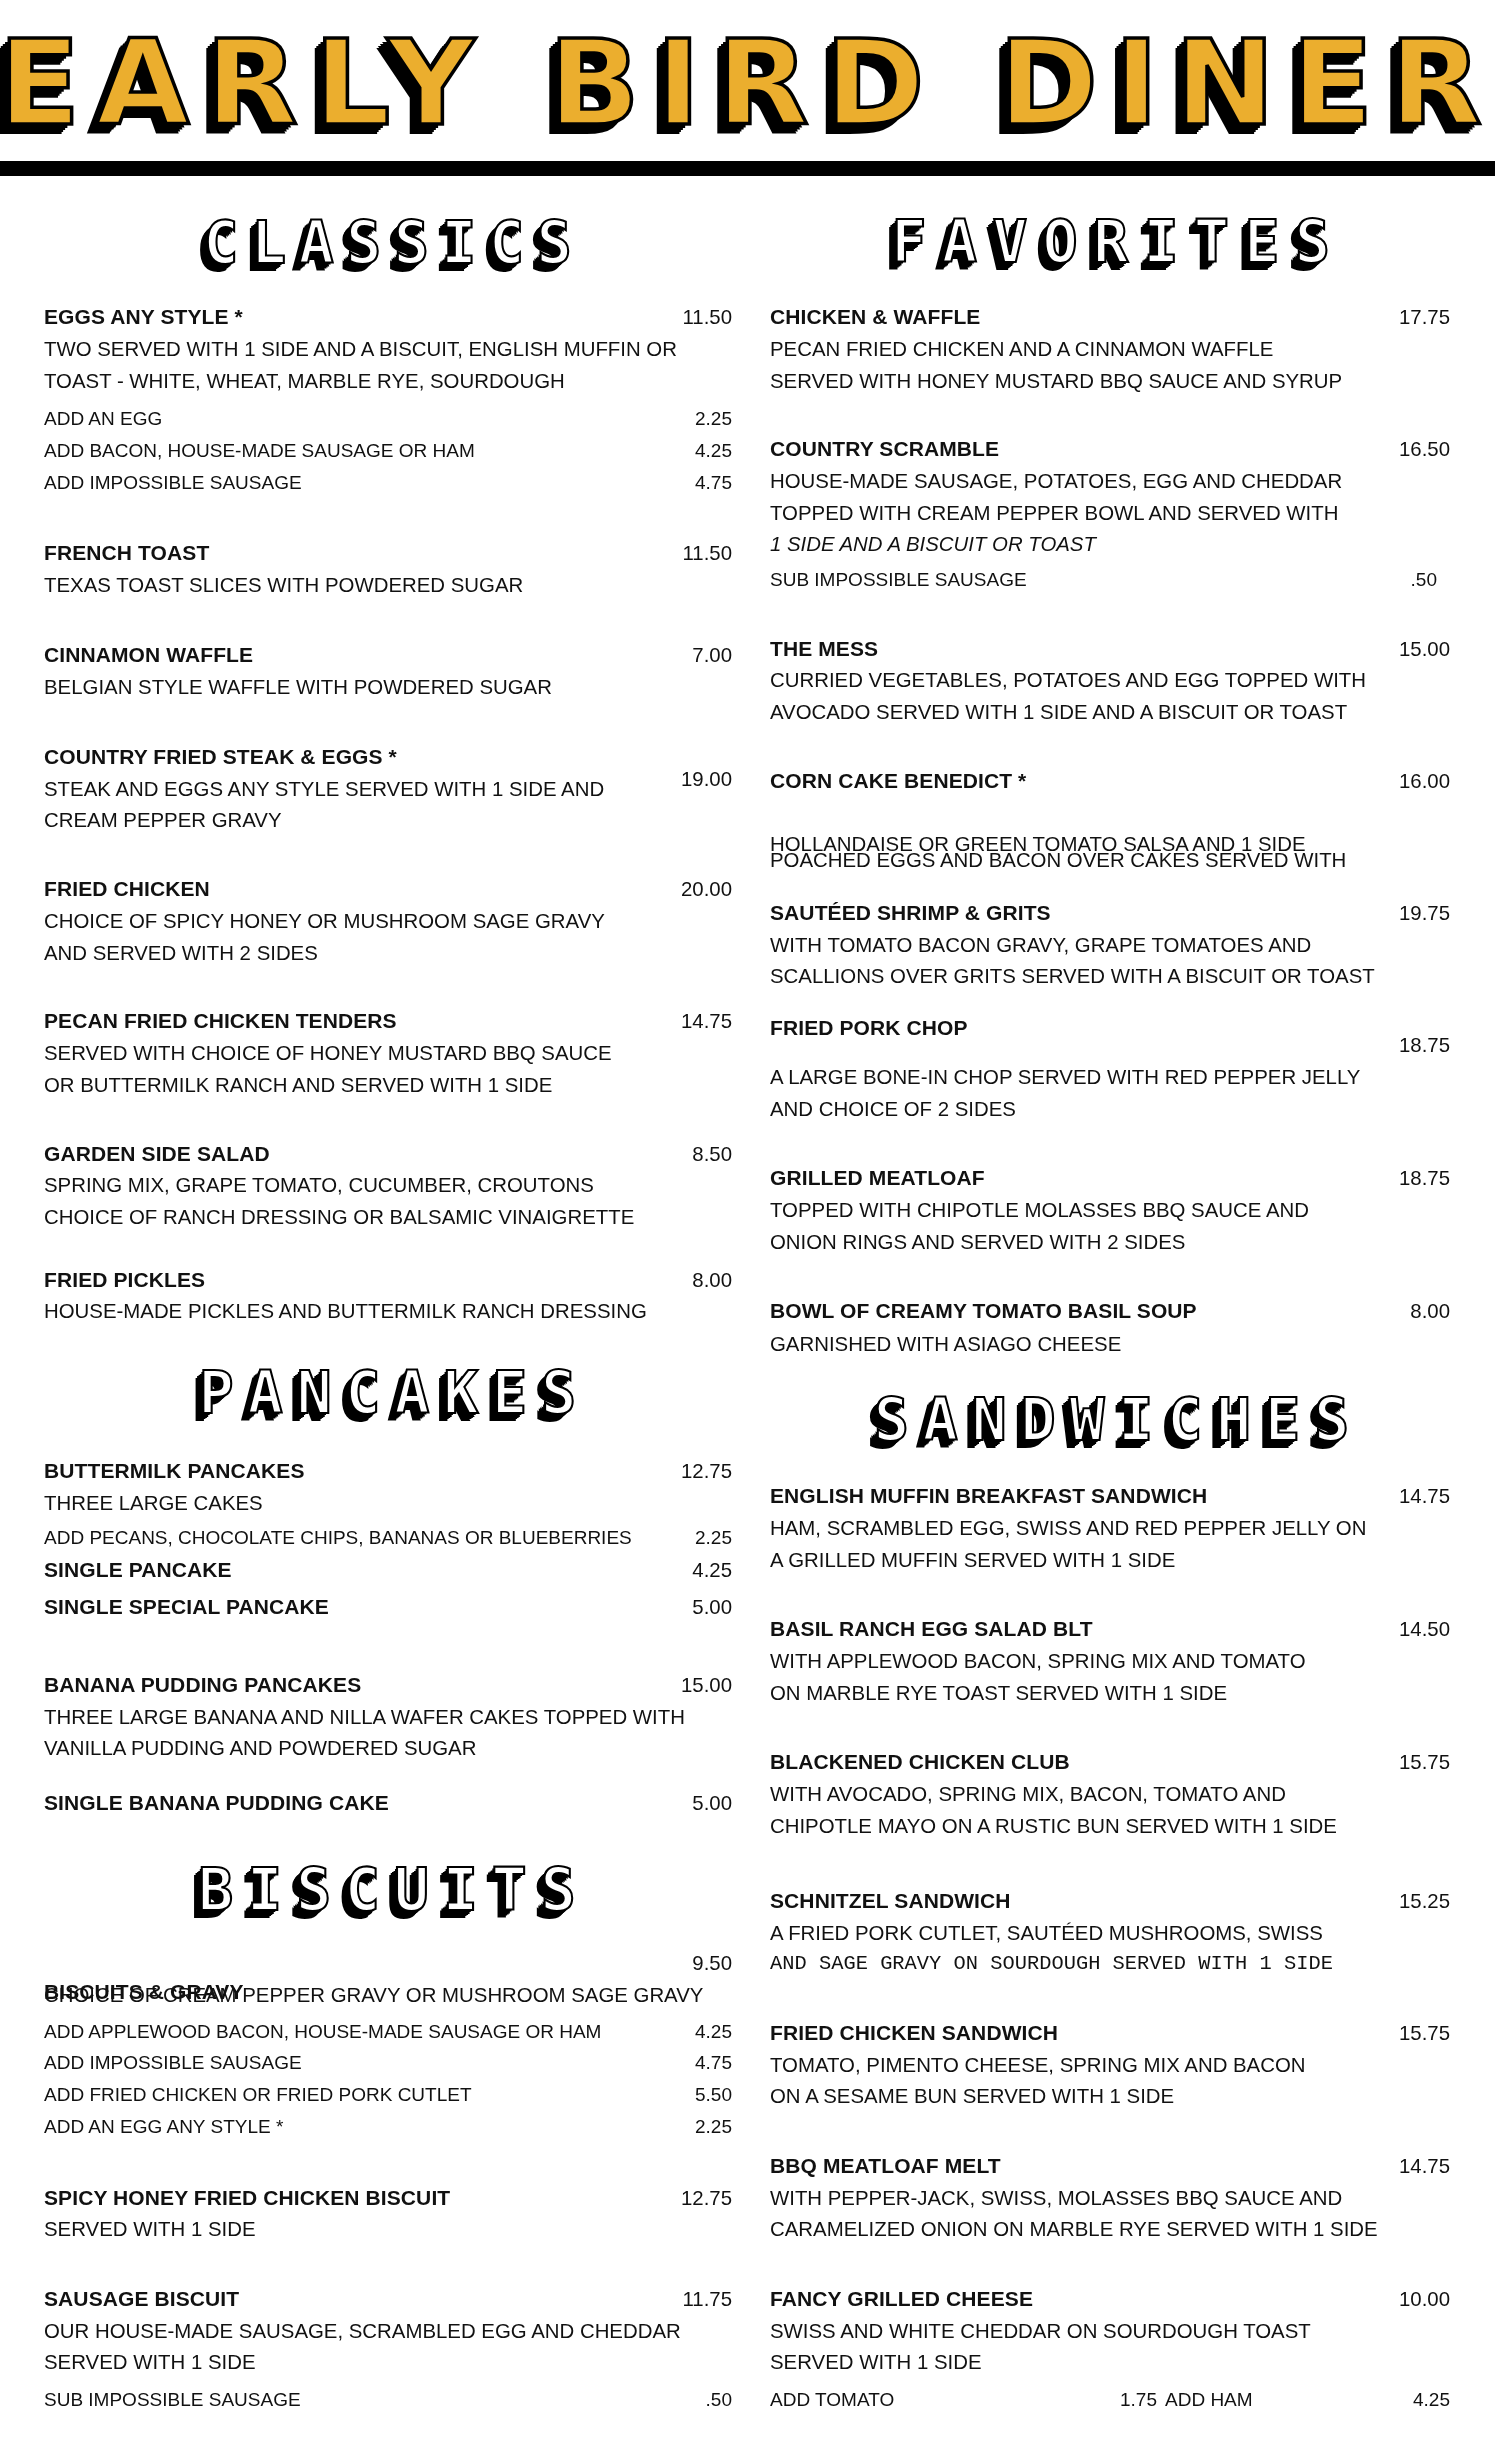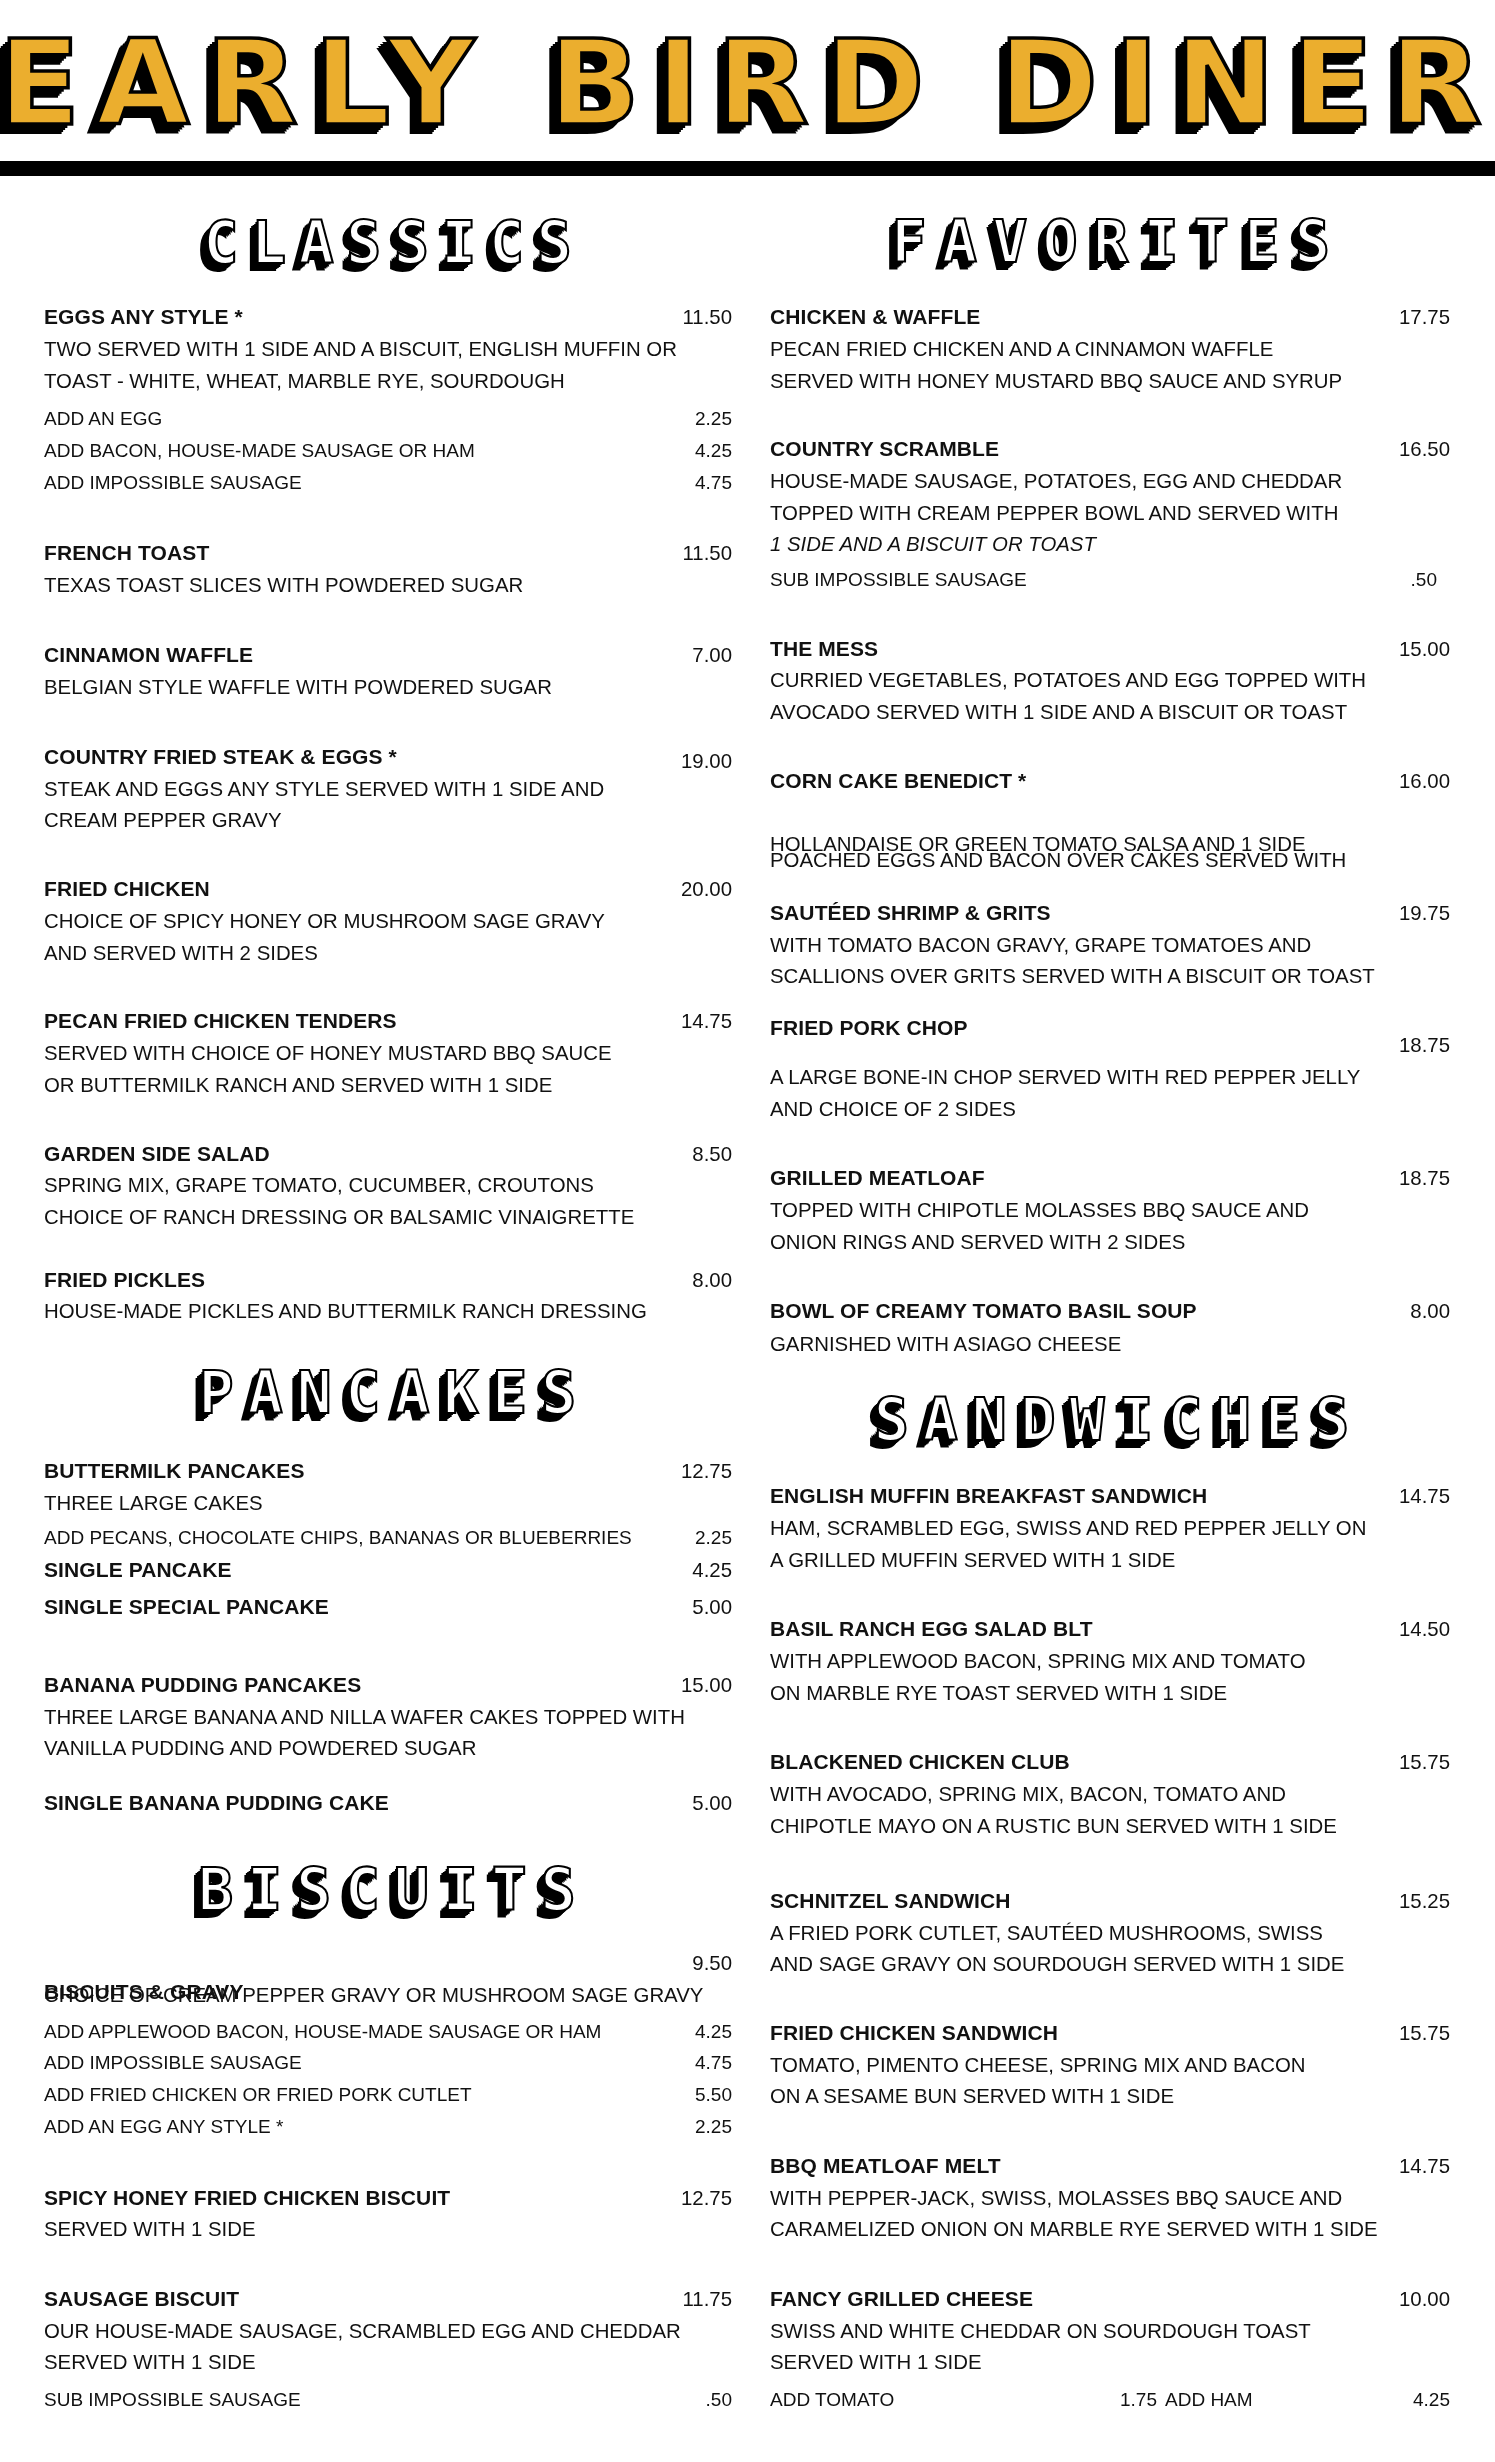--- a/index.html
+++ b/index.html
@@ -50,21 +50,21 @@
 
   <div class="line name" style="top:539px;">FRENCH TOAST</div>
   <div class="price" style="top:539px;">11.50</div>
   <div class="line desc" style="top:571px;">TEXAS TOAST SLICES WITH POWDERED SUGAR</div>
 
   <div class="line name" style="top:641px;">CINNAMON WAFFLE</div>
   <div class="price" style="top:641px;">7.00</div>
   <div class="line desc" style="top:673px;">BELGIAN STYLE WAFFLE WITH POWDERED SUGAR</div>
 
   <div class="line name" style="top:743px;">COUNTRY FRIED STEAK &amp; EGGS *</div>
-  <div class="price" style="top:747px;">19.00</div>
+  <div class="price" style="top:765px;">19.00</div>
   <div class="line desc" style="top:775px;">STEAK AND EGGS ANY STYLE SERVED WITH 1 SIDE AND</div>
   <div class="line desc" style="top:806px;text-align:center;">CREAM PEPPER GRAVY</div>
 
   <div class="line name" style="top:875px;">FRIED CHICKEN</div>
   <div class="price" style="top:875px;">20.00</div>
   <div class="line desc" style="top:907px;">CHOICE OF SPICY HONEY OR MUSHROOM SAGE GRAVY</div>
   <div class="line desc" style="top:939px;">AND SERVED WITH 2 SIDES</div>
 
   <div class="line name" style="top:1007px;">PECAN FRIED CHICKEN TENDERS</div>
   <div class="price" style="top:1007px;">14.75</div>
@@ -187,21 +187,21 @@
   <div class="line desc" style="top:1679px;">ON MARBLE RYE TOAST SERVED WITH 1 SIDE</div>
 
   <div class="line name" style="top:1748px;">BLACKENED CHICKEN CLUB</div>
   <div class="price" style="top:1748px;">15.75</div>
   <div class="line desc" style="top:1780px;">WITH AVOCADO, SPRING MIX, BACON, TOMATO AND</div>
   <div class="line desc" style="top:1812px;">CHIPOTLE MAYO ON A RUSTIC BUN SERVED WITH 1 SIDE</div>
 
   <div class="line name" style="top:1887px;">SCHNITZEL SANDWICH</div>
   <div class="price" style="top:1887px;">15.25</div>
   <div class="line desc" style="top:1919px;">A FRIED PORK CUTLET, SAUTÉED MUSHROOMS, SWISS</div>
-  <div class="line desc" style="top:1950px;">AND SAGE GRAVY ON SOURDOUGH SERVED WITH 1 SIDE</div>
+  <div class="line desc" style="top:1950px;font-family:Liberation Mono, monospace;">AND SAGE GRAVY ON SOURDOUGH SERVED WITH 1 SIDE</div>
 
   <div class="line name" style="top:2019px;">FRIED CHICKEN SANDWICH</div>
   <div class="price" style="top:2019px;">15.75</div>
   <div class="line desc" style="top:2051px;">TOMATO, PIMENTO CHEESE, SPRING MIX AND BACON</div>
   <div class="line desc" style="top:2082px;">ON A SESAME BUN SERVED WITH 1 SIDE</div>
 
   <div class="line name" style="top:2152px;">BBQ MEATLOAF MELT</div>
   <div class="price" style="top:2152px;">14.75</div>
   <div class="line desc" style="top:2184px;">WITH PEPPER-JACK, SWISS, MOLASSES BBQ SAUCE AND</div>
   <div class="line desc" style="top:2215px;">CARAMELIZED ONION ON MARBLE RYE SERVED WITH 1 SIDE</div>

